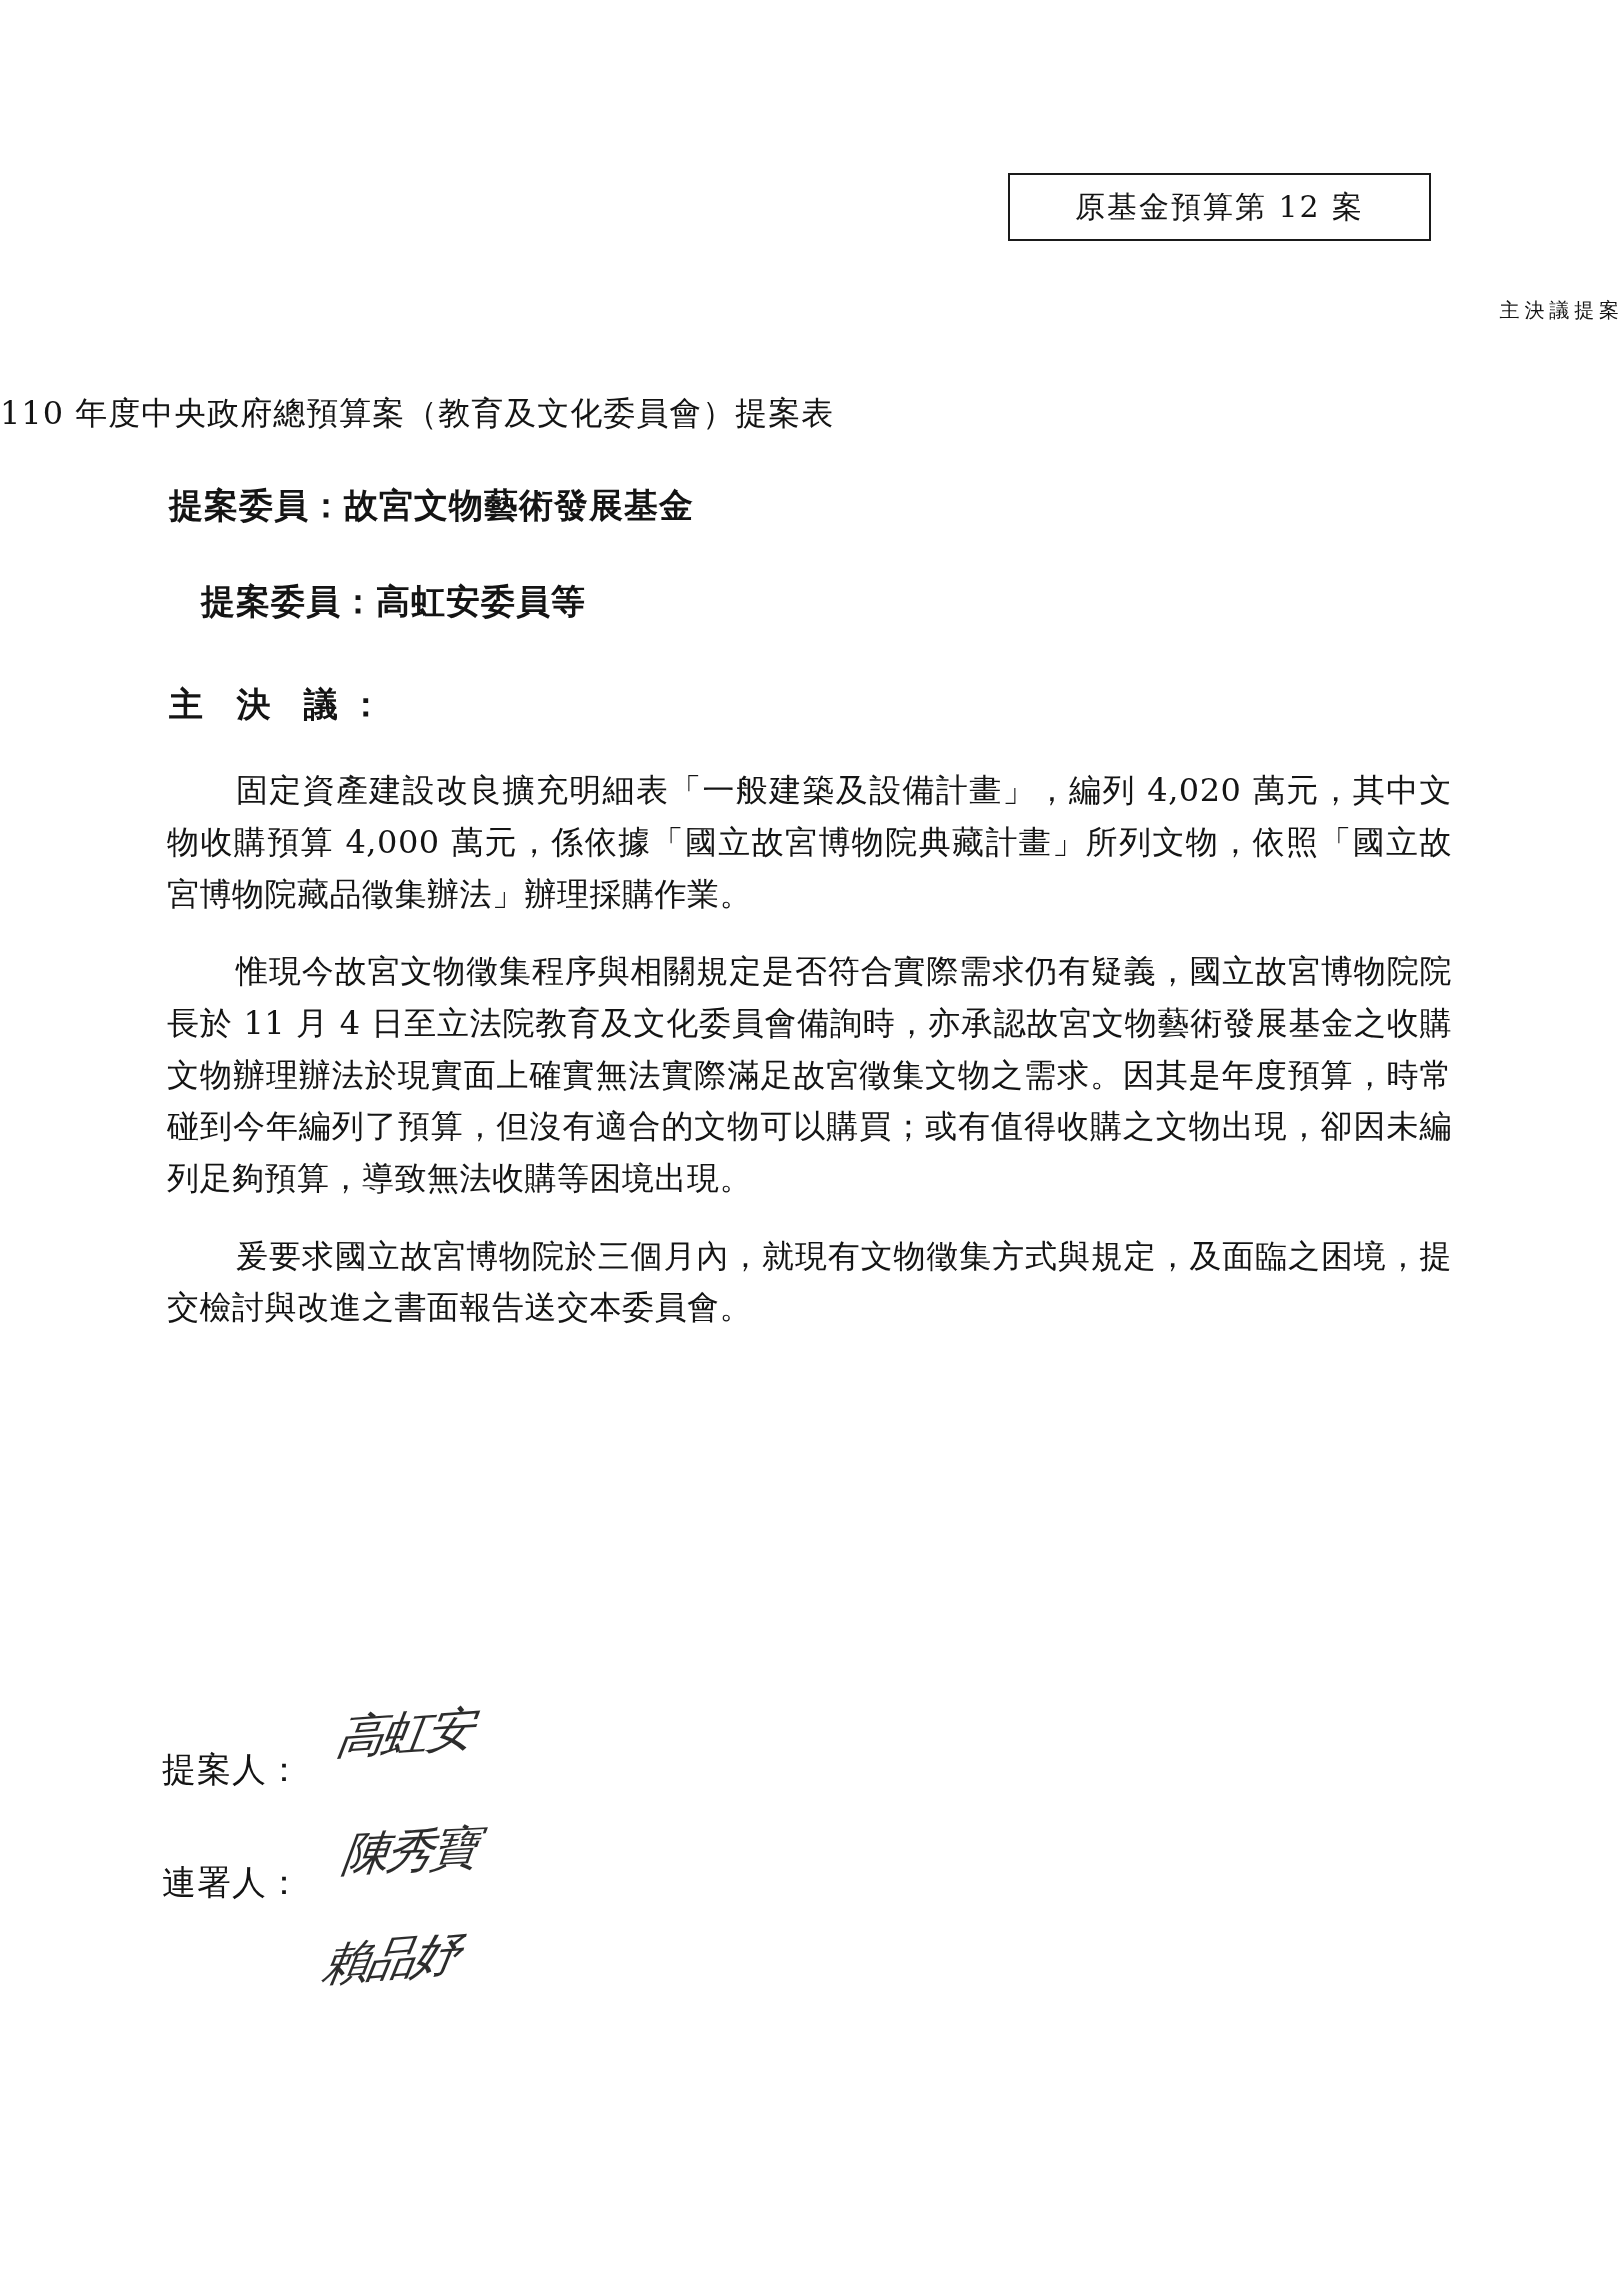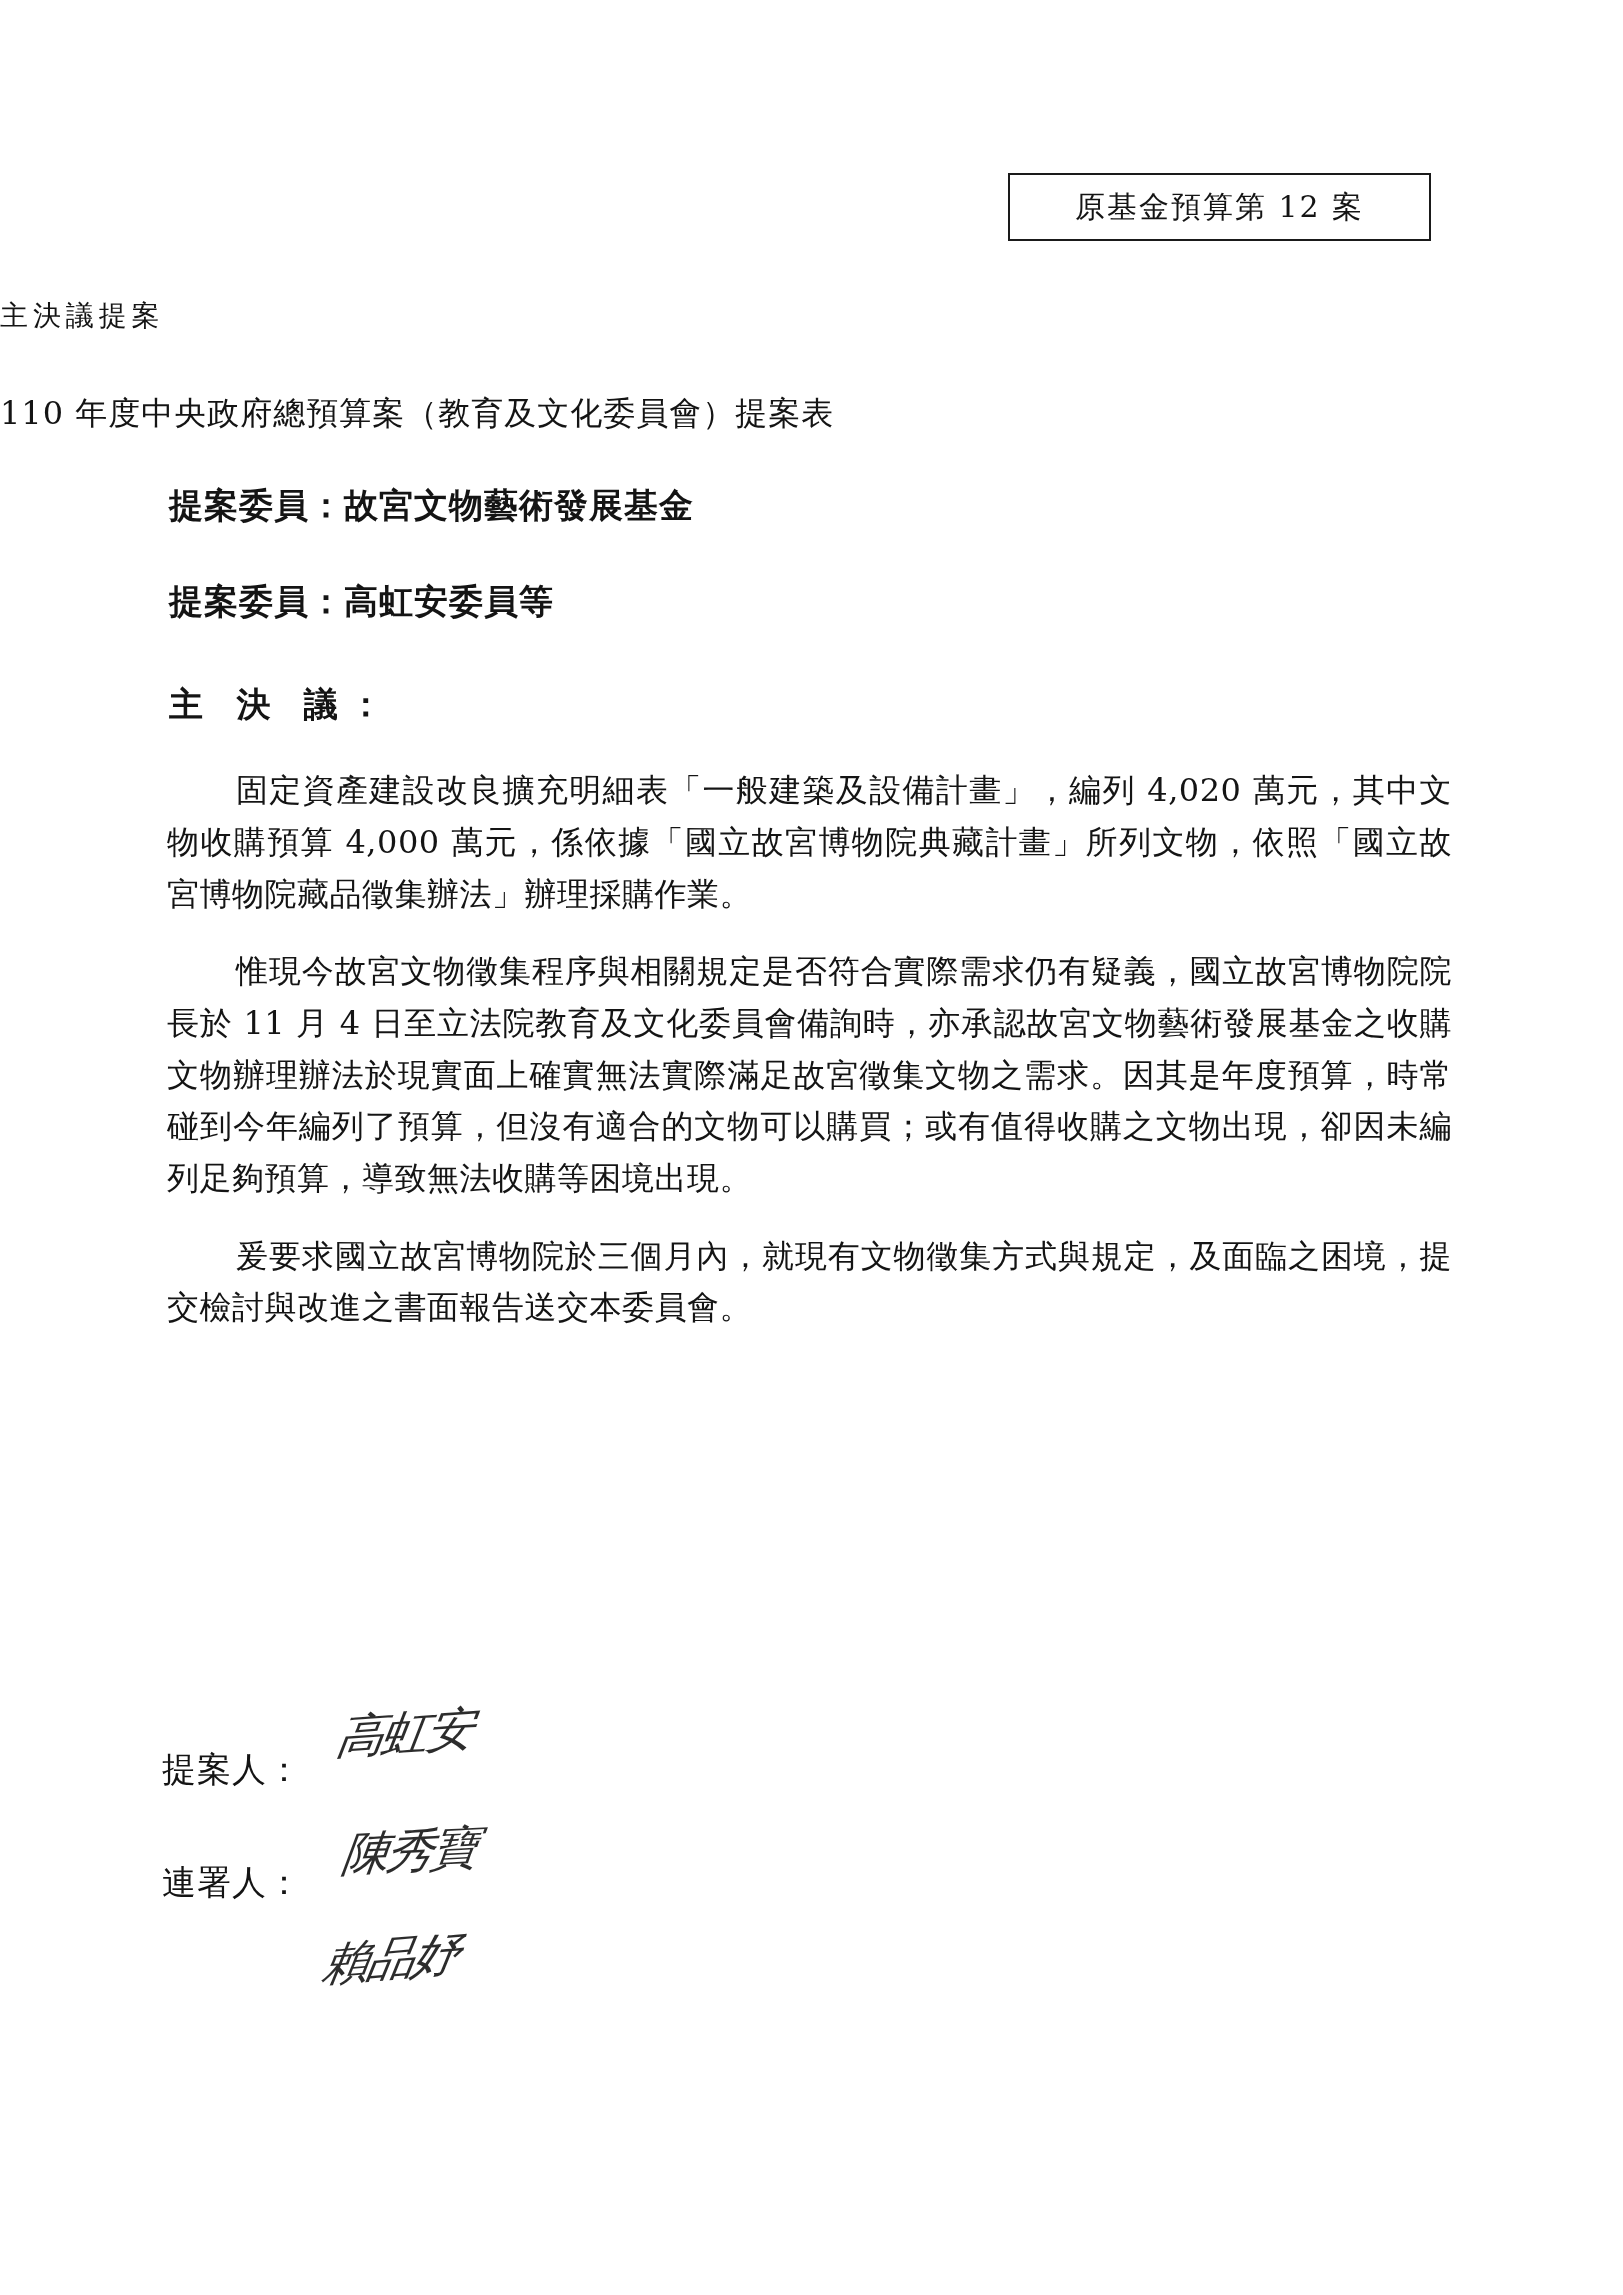--- a/index.html
+++ b/index.html
@@ -37,22 +37,22 @@
     font-size: 30px;
     line-height: 1;
   }
 
   
   .doc-title {
     position: absolute;
     top: 297px;
     left: 0;
     width: 100%;
-    text-align: left;
-    font-size: 28px;
+    text-align: right;
+    font-size: 20px;
     letter-spacing: 4.9px;
   }
   .doc-subtitle {
     position: absolute;
     top: 392px;
     left: 0;
     width: 100%;
     text-align: left;
     font-size: 32px;
     letter-spacing: 1px;
@@ -60,21 +60,21 @@
 
   
   .field {
     position: absolute;
     left: 169px;
     font-size: 34px;
     letter-spacing: 1px;
     font-weight: bold;
   }
   .field-unit   { top: 483px; }
-  .field-member { top: 579px; }
+  .field-member { top: 579px; margin-left: 32px; }
   .field-reso   { top: 682px; letter-spacing: 10.8px; }
 
   
   .body-block {
     position: absolute;
     left: 167px;
     width: 1285px;
     top: 765px;
   }
   p.para {

